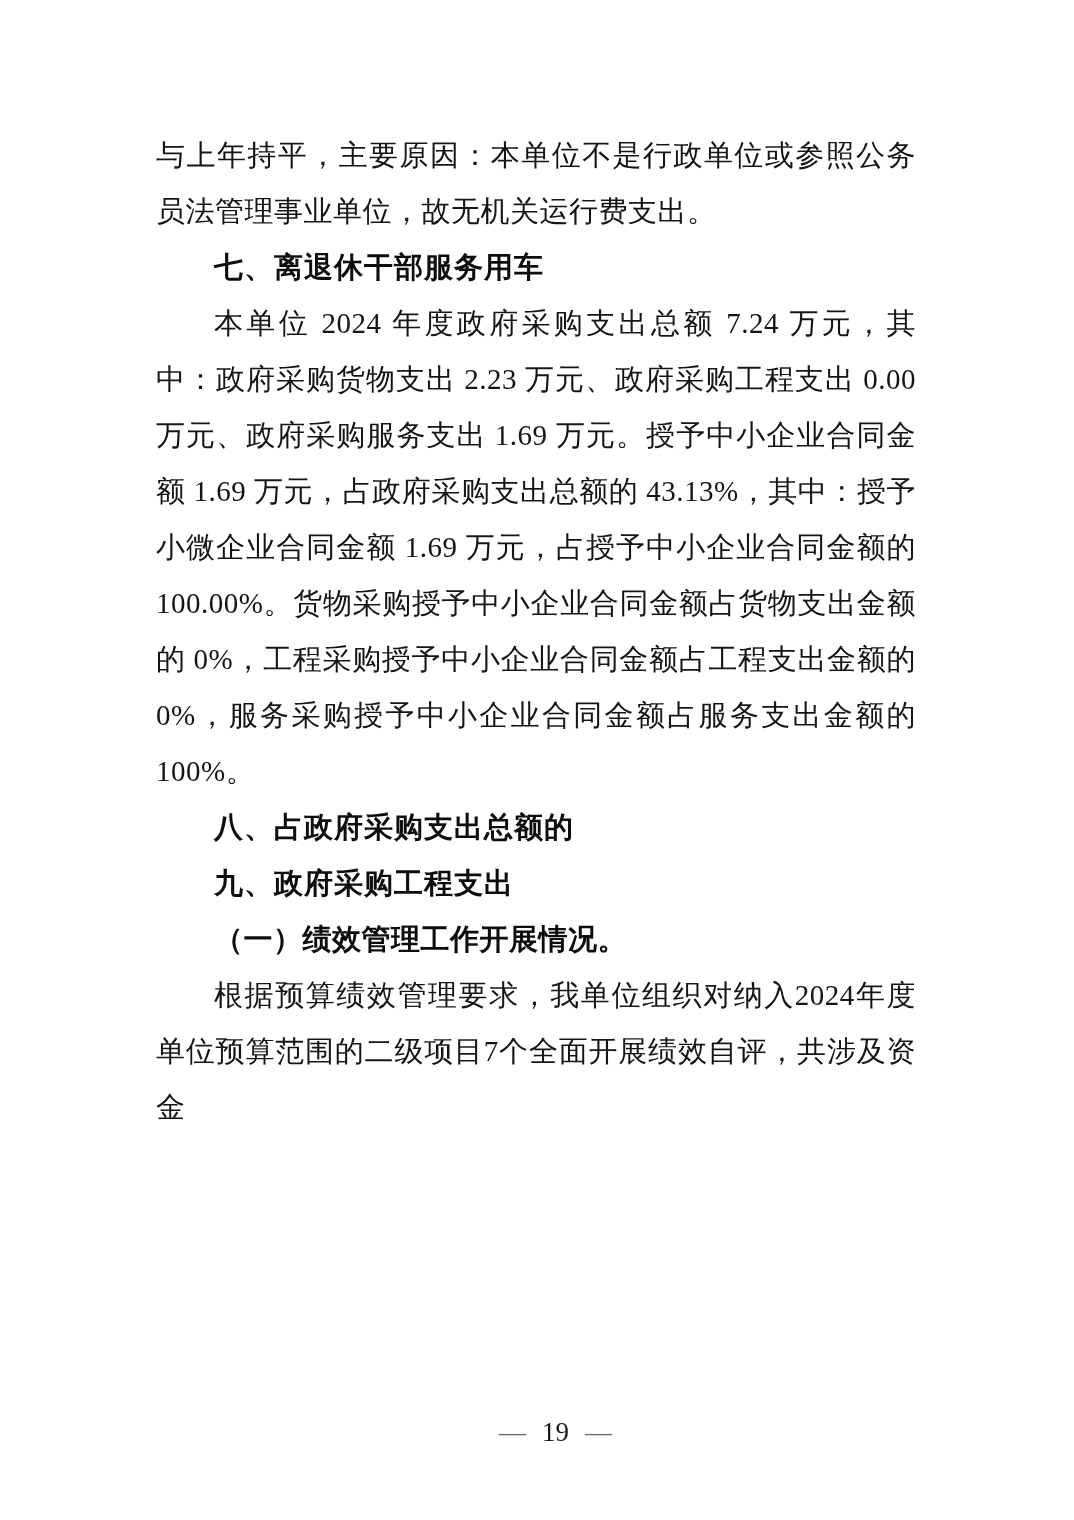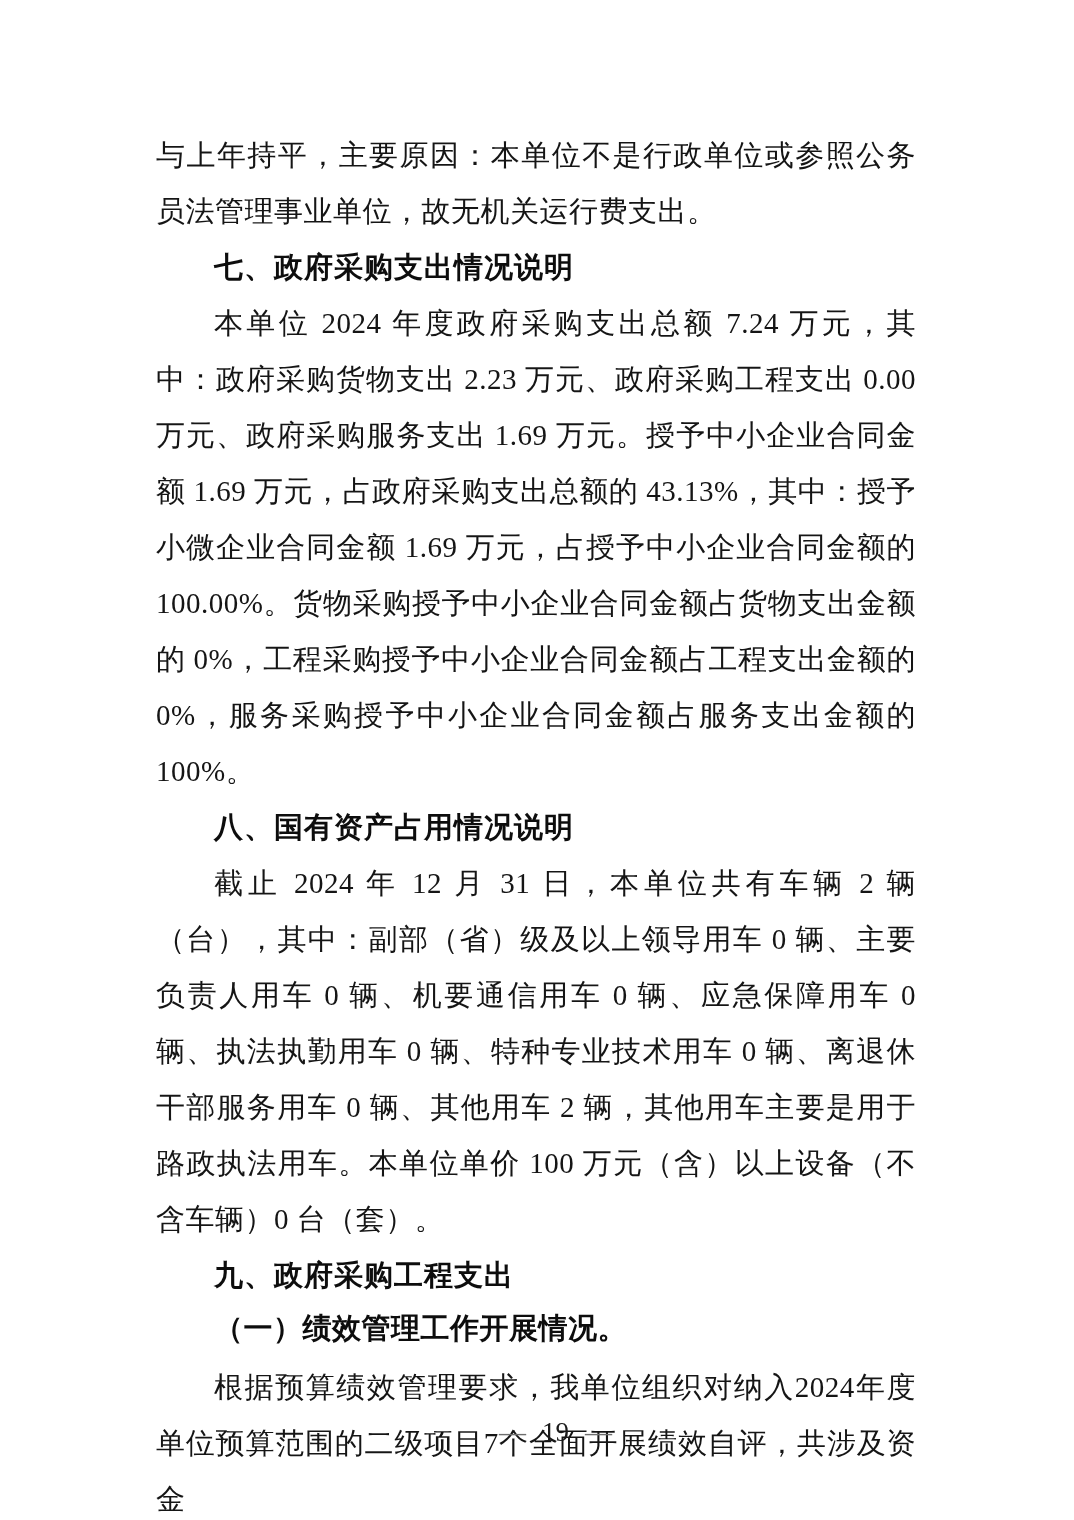--- a/index.html
+++ b/index.html
@@ -38,21 +38,21 @@
     font-family: "Liberation Sans", "DejaVu Sans", sans-serif;
     font-weight: 700;
     font-size: 29px;
     line-height: 56px;
     color: #0d0d0d;
     text-indent: 2em;
     letter-spacing: 1px;
   }
   .heading-kai {
     margin: 0;
-    font-family: Liberation Mono, monospace;
+    font-family: Liberation Sans, sans-serif;
     font-weight: 700;
     font-size: 29px;
     line-height: 56px;
     color: #0d0d0d;
     text-indent: 2em;
     letter-spacing: 0.5px;
   }
   .page-footer {
     position: absolute;
     left: 0;
@@ -73,27 +73,26 @@
     margin: 0 16px;
   }
 </style>
 </head>
 <body>
 
 <div class="page">
   <div class="doc-body">
     <p class="para no-indent">与上年持平，主要原因：本单位不是行政单位或参照公务员法管理事业单位，故无机关运行费支出。</p>
 
-    <h2 class="heading-hei">七、政府采购支出情况说明</h2>
+    <h2 class="heading-hei">七、离退休干部服务用车</h2>
 
     <p class="para">本单位 2024 年度政府采购支出总额 7.24 万元，其中：政府采购货物支出 2.23 万元、政府采购工程支出 0.00 万元、政府采购服务支出 1.69 万元。授予中小企业合同金额 1.69 万元，占政府采购支出总额的 43.13%，其中：授予小微企业合同金额 1.69 万元，占授予中小企业合同金额的 100.00%。货物采购授予中小企业合同金额占货物支出金额的 0%，工程采购授予中小企业合同金额占工程支出金额的 0%，服务采购授予中小企业合同金额占服务支出金额的 100%。</p>
 
-    <h2 class="heading-hei">八、国有资产占用情况说明</h2>
+    <h2 class="heading-hei">八、占政府采购支出总额的</h2>
 
-    <p class="para">截止 2024 年 12 月 31 日，本单位共有车辆 2 辆（台），其中：副部（省）级及以上领导用车 0 辆、主要负责人用车 0 辆、机要通信用车 0 辆、应急保障用车 0 辆、执法执勤用车 0 辆、特种专业技术用车 0 辆、离退休干部服务用车 0 辆、其他用车 2 辆，其他用车主要是用于路政执法用车。本单位单价 100 万元（含）以上设备（不含车辆）0 台（套）。</p>
 
     <h2 class="heading-hei">九、政府采购工程支出</h2>
 
     <h3 class="heading-kai">（一）绩效管理工作开展情况。</h3>
 
     <p class="para">根据预算绩效管理要求，我单位组织对纳入2024年度单位预算范围的二级项目7个全面开展绩效自评，共涉及资金</p>
   </div>
 
   <div class="page-footer">
     <span class="dash">—</span><span class="pagenum">19</span><span class="dash">—</span>

